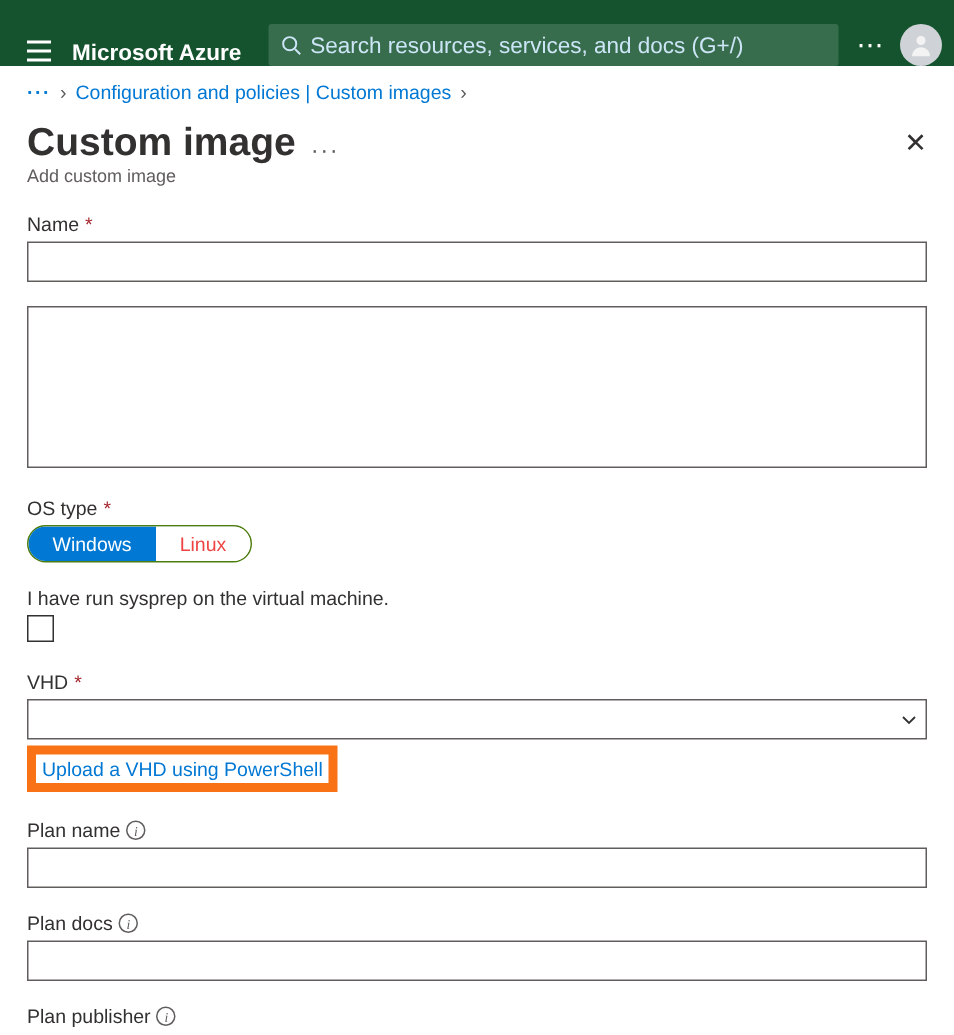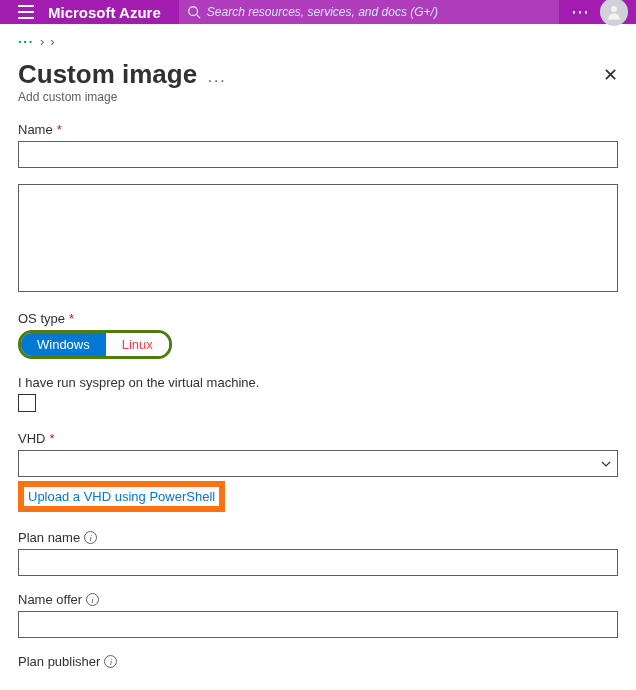--- a/index.html
+++ b/index.html
@@ -1,25 +1,25 @@
 <!DOCTYPE html>
 <html><head>
   <meta charset="utf-8">
   <style>
     * { box-sizing: border-box; margin: 0; padding: 0; }
     body { font-family: "Segoe UI", Arial, sans-serif; font-size: 13px; color: #323130; background: #fff; width: 636px; }
     
     
-    .header { background: #a21caf; height: 24px; display: flex; align-items: center; padding: 0 8px; color: #fff; }
+    .header { background: #14532d; height: 44px; display: flex; align-items: flex-end; padding: 0 8px; color: #fff; }
     .hamburger { width: 20px; height: 20px; display: flex; flex-direction: column; justify-content: center; gap: 4px; margin: 0 10px; cursor: pointer; }
     .hamburger span { display: block; height: 2px; background: #fff; width: 16px; }
     .brand { font-weight: 600; font-size: 15px; margin-right: 18px; white-space: nowrap; }
     .searchbox { flex: 1; background: rgba(255,255,255,0.15); height: 28px; border-radius: 2px; display: flex; align-items: center; padding: 0 8px; color: #cde6f7; }
     .searchbox svg { width: 14px; height: 14px; margin-right: 6px; }
-    .searchbox input { background: transparent; border: none; outline: none; color: #fff; font-size: 12px; flex: 1; font-style: italic; }
+    .searchbox input { background: transparent; border: none; outline: none; color: #fff; font-size: 15px; flex: 1; }
     .searchbox input::placeholder { color: #cde6f7; }
     .header-right { display: flex; align-items: center; margin-left: 12px; gap: 10px; }
     .dots-icon { color: #fff; font-size: 18px; letter-spacing: 1px; cursor: pointer; }
     .avatar { width: 28px; height: 28px; border-radius: 50%; background: #cfd3d7; display: flex; align-items: center; justify-content: center; }
     .avatar svg { width: 18px; height: 18px; fill: #f3f3f3; }
     
     
     .breadcrumb { padding: 10px 18px 6px; display: flex; align-items: center; font-size: 13px; color: #605e5c; gap: 6px; }
     .breadcrumb a { color: #0078d4; text-decoration: none; cursor: pointer; }
     .breadcrumb .chev { color: #605e5c; }
@@ -37,21 +37,21 @@
     .field { margin-bottom: 16px; }
     .label { font-size: 13px; color: #323130; margin-bottom: 4px; display: flex; align-items: center; gap: 4px; }
     .req { color: #a4262c; }
     input.text, textarea.text { width: 100%; border: 1px solid #605e5c; padding: 5px 6px; font-size: 13px; font-family: inherit; }
     textarea.text { height: 108px; resize: none; }
     .select-wrap { position: relative; }
     .select-wrap input { padding-right: 26px; }
     .select-chev { position: absolute; right: 6px; top: 50%; transform: translateY(-50%); pointer-events: none; }
     
     
-    .toggle-group { display: inline-flex; border: 3px solid #4d7c0f; border-radius: 14px; overflow: hidden; text-align: center; }
+    .toggle-group { display: inline-flex; border: 1px solid #4d7c0f; border-radius: 14px; overflow: hidden; text-align: center; }
     .toggle-opt { padding: 4px 16px; font-size: 13px; cursor: pointer; background: #fff; color: #ef4444; }
     .toggle-opt.active { background: #0078d4; color: #fff; }
     
     
     .checkbox { width: 18px; height: 18px; border: 1px solid #323130; display: inline-block; cursor: pointer; }
     
     
     .link-box { display: inline-block; border: 6px solid #f97316; padding: 2px 4px; margin-top: 0px; }
     .link-box a { color: #0078d4; text-decoration: none; font-size: 13px; cursor: pointer; }
     
@@ -81,20 +81,21 @@
           <circle cx="12" cy="8" r="4"></circle>
           <path d="M4 22c0-4.4 3.6-8 8-8s8 3.6 8 8"></path>
         </svg>
     </div>
   </div>
 </div>
 
 <div class="breadcrumb">
   <span class="dots">···</span>
   <span class="chev">›</span>
+  <a>Configuration and policies | Custom images</a>
   <span class="chev">›</span>
 </div>
 
 <div class="titlebar">
   <div style="display:flex;align-items:flex-end;">
     <h1>Custom image</h1>
     <span class="title-more">···</span>
   </div>
   <span class="close-x">✕</span>
 </div>
@@ -151,21 +152,21 @@
   <div class="field" style="margin-top:18px;">
     <div class="label">
         <span>Plan name</span> 
         <span class="info-icon">i</span>
       </div>
     <input class="text" type="text" style="">
   </div>
 
   <div class="field">
     <div class="label">
-        <span>Name offer</span> 
+        <span>Plan docs</span> 
         <span class="info-icon">i</span>
       </div>
     <input class="text" type="text" style="">
   </div>
 
   <div class="field">
     <div class="label">
         <span>Plan publisher</span> 
         <span class="info-icon">i</span>
       </div>

